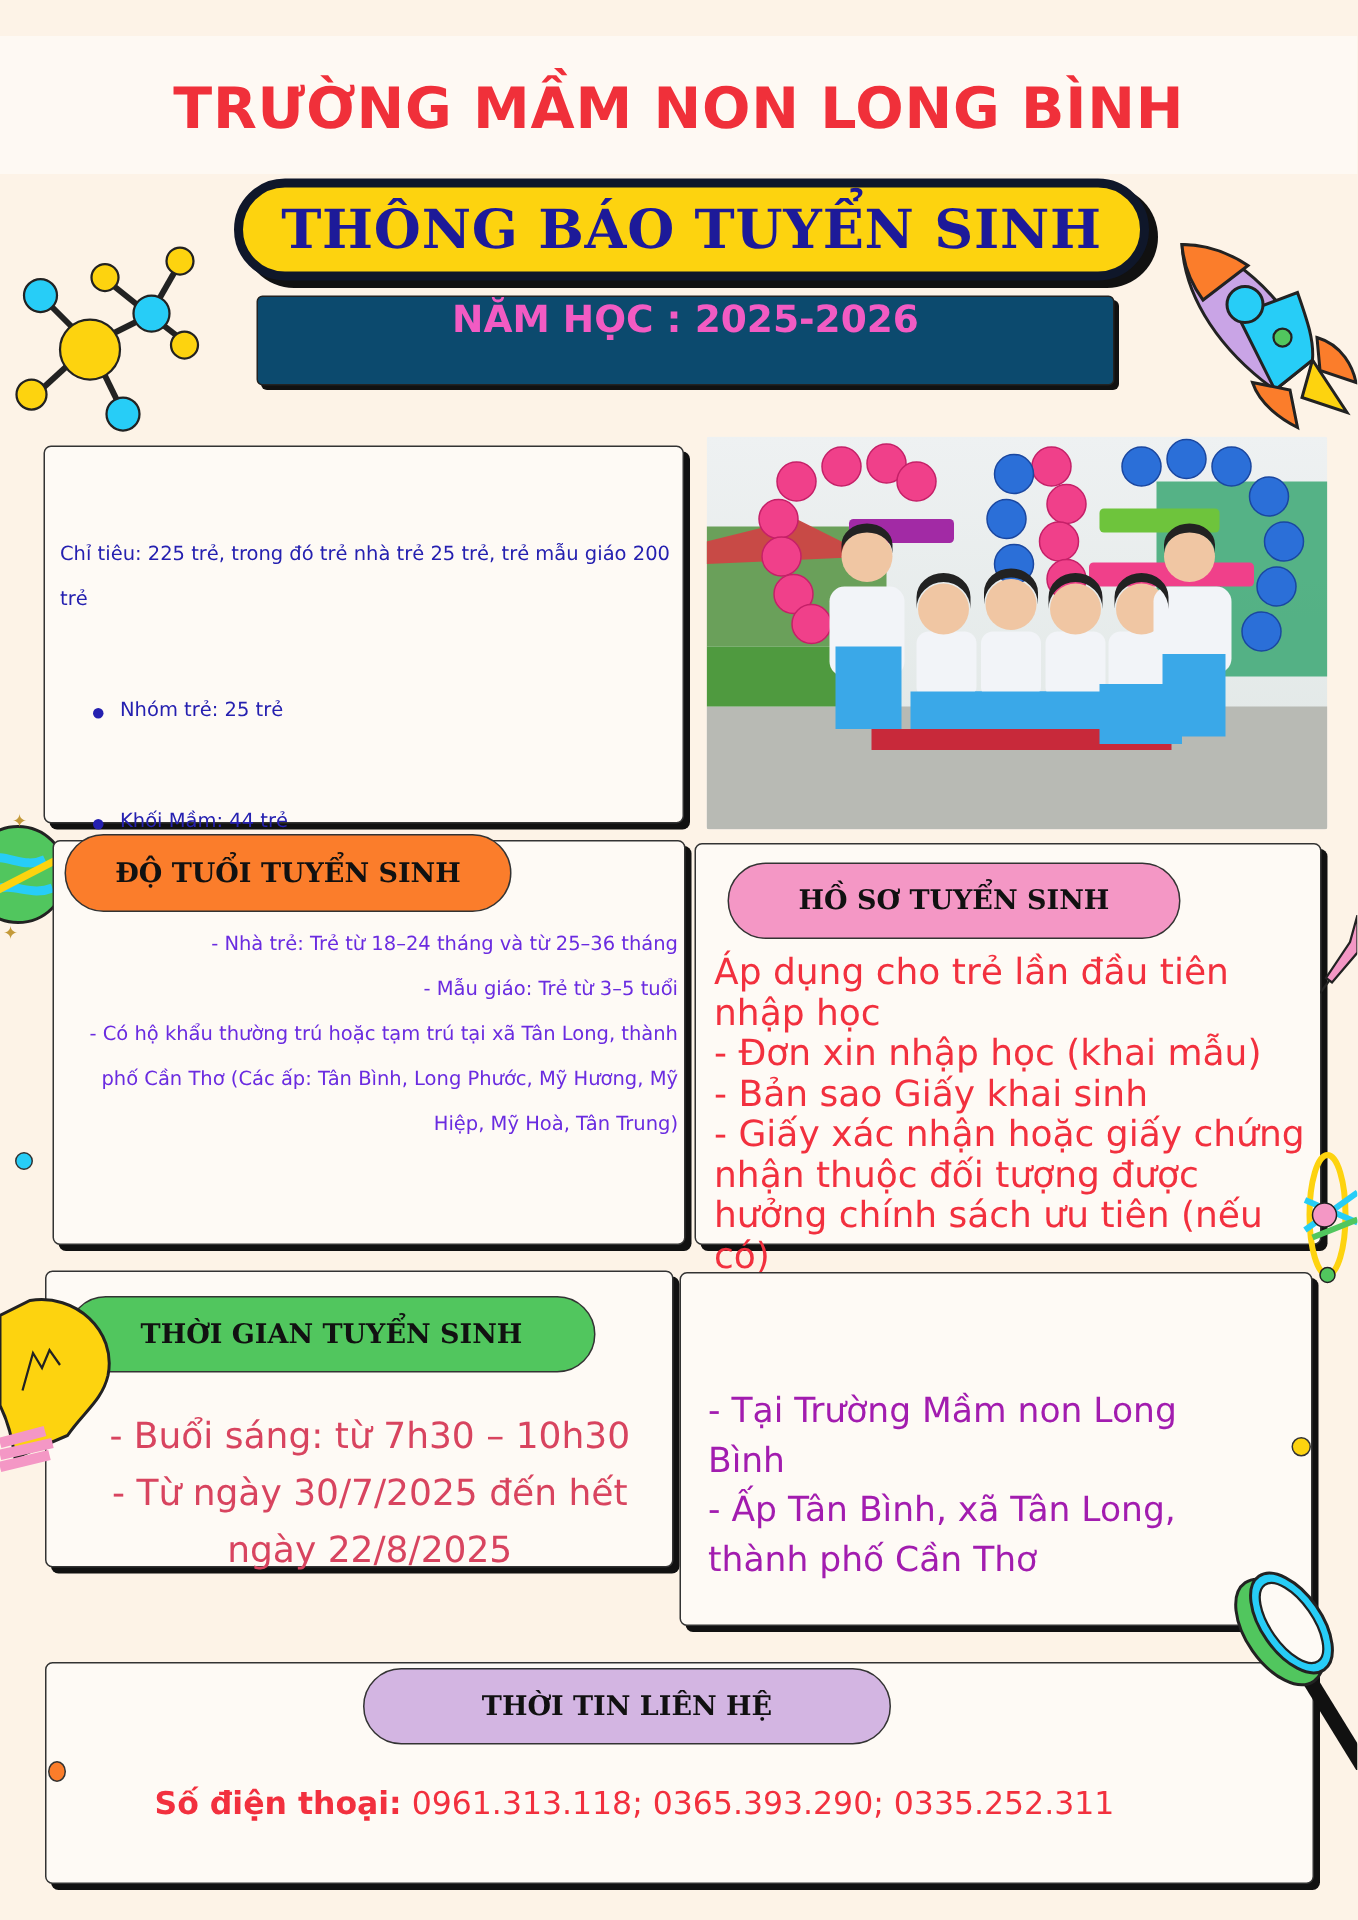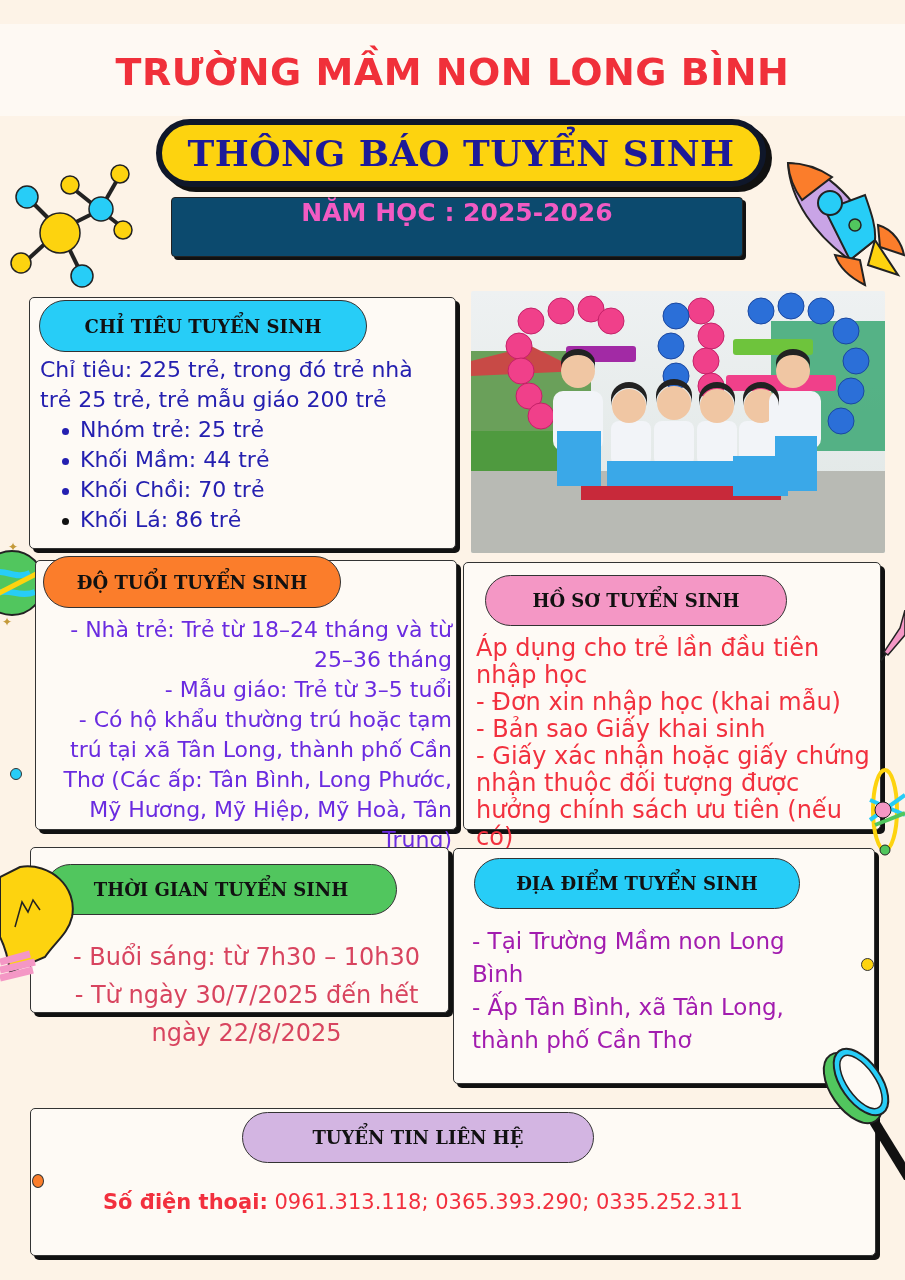--- a/index.html
+++ b/index.html
@@ -8,28 +8,28 @@
   .abs{position:absolute;}
   .topband{left:0;top:24px;width:905px;height:92px;background:#fef9f3;}
   .school{left:0;top:50px;width:905px;text-align:center;font-family:"DejaVu Sans",sans-serif;font-weight:bold;font-size:38px;color:#f0303a;letter-spacing:0.5px;}
   .banner{left:156px;top:119px;width:610px;height:68px;background:#fdd30f;border:6px solid #0f172a;border-radius:34px;box-shadow:6px 5px 0 #111;display:flex;align-items:center;justify-content:center;}
   .banner span{font-family:"DejaVu Serif",serif;font-weight:bold;font-size:36px;color:#1d1a99;letter-spacing:0.5px;}
   .yearbox{left:171px;top:197px;width:572px;height:60px;background:#0c4a6e;border:1.5px solid #222;border-radius:4px;box-shadow:3px 3px 0 #111;display:flex;align-items:flex-start;justify-content:center;}
   .yearbox span{font-family:"DejaVu Sans",sans-serif;font-weight:bold;font-size:25px;color:#f25bc3;}
   .card{background:#fefaf5;border:1.5px solid #333;border-radius:5px;box-shadow:4px 4px 0 #111;}
   .pill{position:absolute;border:1.5px solid #333;border-radius:28px;display:flex;align-items:center;justify-content:center;}
   .pill span{font-family:"DejaVu Serif",serif;font-weight:bold;font-size:18px;color:#111;}
-  .body{position:absolute;font-family:"DejaVu Sans",sans-serif;font-size:22px;line-height:30px;}
+  .body{position:absolute;font-family:"DejaVu Sans",sans-serif;font-size:13px;line-height:30px;}
   .blue{color:#2520b0;}
   .purple{color:#6a2be0;}
   .red{color:#f2303e;}
   .rose{color:#d8445f;}
   .navy{color:#a21caf;}
   ul.bl{list-style:none;padding-left:22px;}
-  ul.bl li{position:relative;padding-left:18px;}
+  ul.bl li{position:relative;padding-left:18px;margin-top:44px;}
   ul.bl li:before{content:"";position:absolute;left:0;top:13px;width:7px;height:7px;border-radius:50%;background:#2520b0;}
   ul.bl li:last-child:before{background:#111;}
   .photo{left:471px;top:291px;width:414px;height:262px;overflow:hidden;border-radius:2px;}
   .dot{position:absolute;border-radius:50%;border:1px solid #333;}
 </style>
 </head>
 <body>
 
 <div class="abs topband"></div>
 <div class="abs school">TRƯỜNG MẦM NON LONG BÌNH</div>
@@ -66,23 +66,20 @@
   <path d="M8 8 C25 8 40 14 52 22 L22 45 C14 34 9 22 8 8 Z" fill="#fb7d2b" stroke="#222" stroke-width="2"></path>
   <path d="M45 55 L85 40 C92 60 96 72 95 85 L70 105 Z" fill="#27cdf7" stroke="#222" stroke-width="2"></path>
   <circle cx="50" cy="48" r="12" fill="#27cdf7" stroke="#222" stroke-width="2"></circle>
   <circle cx="75" cy="70" r="6" fill="#51c65e" stroke="#222" stroke-width="1.5"></circle>
   <path d="M95 85 L118 120 L88 110 Z" fill="#fdd30f" stroke="#222" stroke-width="2"></path>
   <path d="M98 70 C115 75 122 90 124 100 L100 92 Z" fill="#fb7d2b" stroke="#222" stroke-width="2"></path>
   <path d="M55 100 C60 115 75 125 85 130 L80 105 Z" fill="#fb7d2b" stroke="#222" stroke-width="2"></path>
 </svg>
 
 <div class="abs card" style="left:29px;top:297px;width:427px;height:252px;">
-  <div class="pill" style="left:9px;top:2px;width:328px;height:52px;background:#27cdf7;">
-    <span>CHỈ TIÊU TUYỂN SINH</span>
-  </div>
   <div class="body blue" style="left:10px;top:57px;width:410px;">
     <div>Chỉ tiêu: 225 trẻ, trong đó trẻ nhà trẻ 25 trẻ, trẻ mẫu giáo 200 trẻ</div>
     <ul class="bl">
       <li>Nhóm trẻ: 25 trẻ</li>
       <li>Khối Mầm: 44 trẻ</li>
       <li>Khối Chồi: 70 trẻ</li>
       <li>Khối Lá: 86 trẻ</li>
     </ul>
   </div>
 </div>
@@ -203,50 +200,47 @@
 </svg>
 
 <svg class="abs" style="left:865px;top:765px" width="40" height="95">
   <ellipse cx="20" cy="45" rx="12" ry="40" fill="none" stroke="#fdd30f" stroke-width="4"></ellipse>
   <path d="M5 35 L40 50 M5 55 L40 30" stroke="#27cdf7" stroke-width="4"></path>
   <path d="M10 60 L40 48" stroke="#51c65e" stroke-width="4"></path>
   <circle cx="18" cy="45" r="8" fill="#f497c5" stroke="#222"></circle>
   <circle cx="20" cy="85" r="5" fill="#51c65e" stroke="#222"></circle>
 </svg>
 
-<div class="abs card" style="left:30px;top:847px;width:419px;height:166px;">
+<div class="abs card" style="left:30px;top:847px;width:419px;height:198px;">
   <div class="pill" style="left:14px;top:16px;width:352px;height:51px;background:#51c65e;">
     <span>THỜI GIAN TUYỂN SINH</span>
   </div>
   <div class="body rose" style="left:18px;top:90px;width:395px;text-align:center;font-size:24px;line-height:38px;">
     <div>- Buổi sáng: từ 7h30 – 10h30</div>
     <div>- Từ ngày 30/7/2025 đến hết ngày 22/8/2025</div>
   </div>
 </div>
 
 <svg class="abs" style="left:0;top:862px" width="80" height="125">
   <path d="M20 5 C50 0 78 25 72 55 C68 72 55 80 45 95 L10 110 C8 95 5 85 0 75 L0 15 Z" fill="#fdd30f" stroke="#222" stroke-width="2"></path>
   <path d="M15 65 L22 40 L28 50 L33 38 L40 48" stroke="#222" stroke-width="1.5" fill="none"></path>
   <path d="M0 100 L30 92 M0 108 L35 100 M0 116 L33 108" stroke="#f497c5" stroke-width="7"></path>
 </svg>
 
 <div class="abs card" style="left:453px;top:848px;width:422px;height:236px;">
-  <div class="pill" style="left:20px;top:9px;width:326px;height:51px;background:#27cdf7;">
-    <span>ĐỊA ĐIỂM TUYỂN SINH</span>
-  </div>
   <div class="body navy" style="left:18px;top:76px;width:330px;font-size:23px;line-height:33px;">
     <div>- Tại Trường Mầm non Long Bình</div>
     <div>- Ấp Tân Bình, xã Tân Long, thành phố Cần Thơ</div>
   </div>
 </div>
 <div class="dot" style="left:861px;top:958px;width:13px;height:13px;background:#fdd30f;"></div>
 
 <div class="abs card" style="left:30px;top:1108px;width:846px;height:148px;">
   <div class="pill" style="left:211px;top:3px;width:352px;height:51px;background:#d3b5e2;">
-    <span>TUYỂN TIN LIÊN HỆ</span>
+    <span>THỜI TIN LIÊN HỆ</span>
   </div>
   <div class="body" style="left:72px;top:78px;width:760px;font-size:21px;line-height:30px;color:#f2303e;">
     <span style="font-weight:bold;">Số điện thoại:</span>
     <span>0961.313.118; 0365.393.290; 0335.252.311</span>
   </div>
 </div>
 <div class="dot" style="left:32px;top:1174px;width:12px;height:14px;background:#fb7d2b;"></div>
 
 <svg class="abs" style="left:815px;top:1040px" width="90" height="140">
   <line x1="55" y1="75" x2="95" y2="140" stroke="#111" stroke-width="10"></line>

